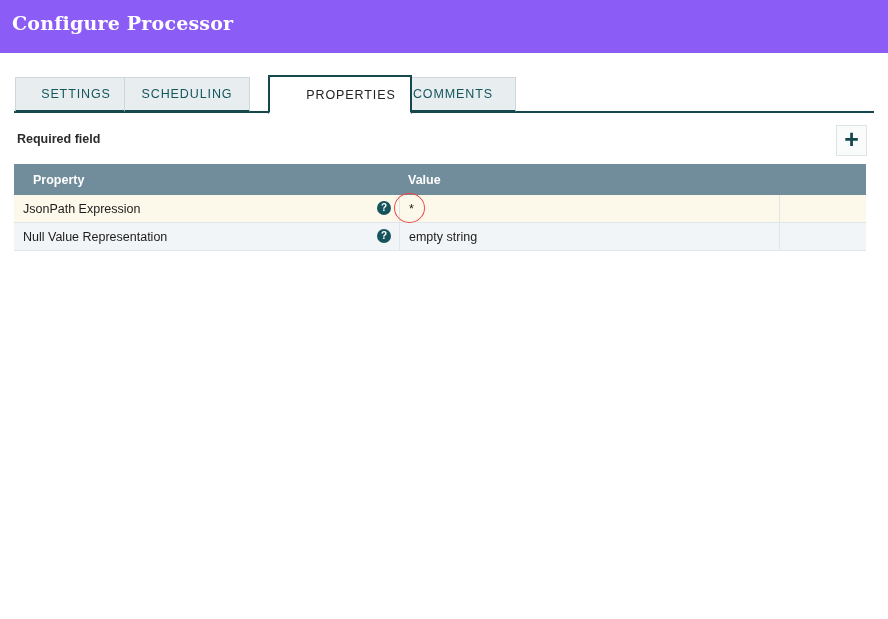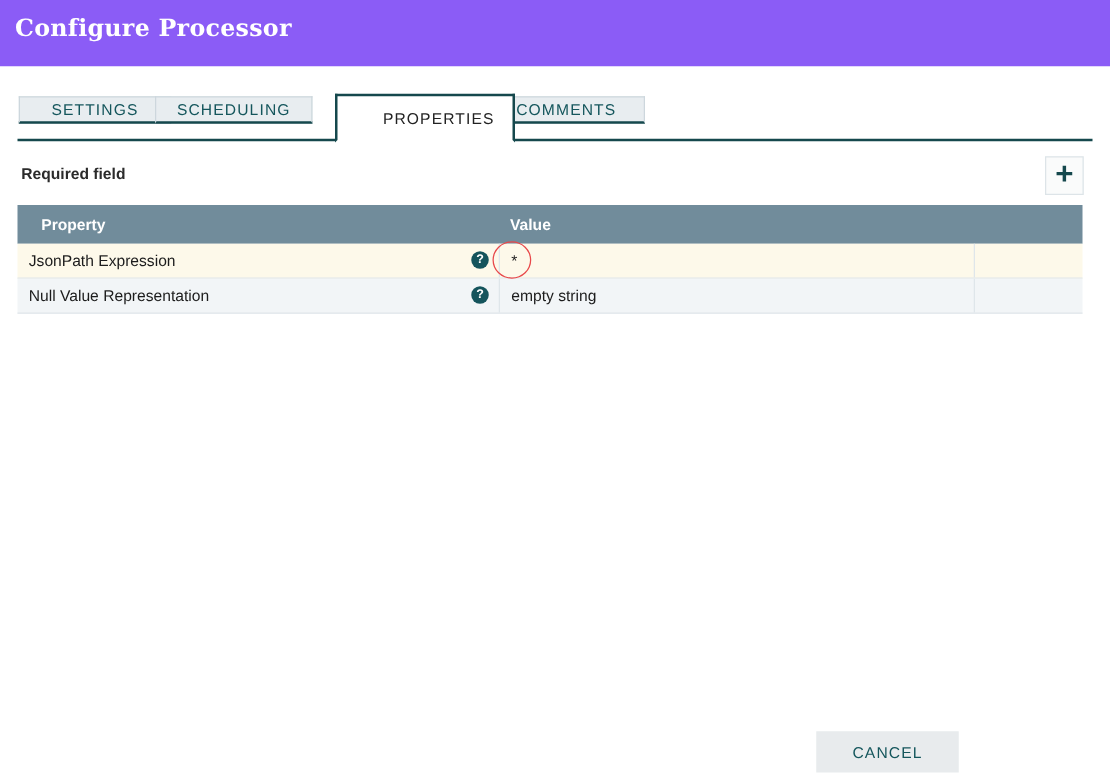--- a/index.html
+++ b/index.html
@@ -48,21 +48,21 @@
     position: absolute;
     left: 14px;
     top: 58px;
     width: 860px;
     height: 2px;
     background: #15484d;
   }
   .tab {
     position: absolute;
     top: 24px;
-    height: 22px;
+    height: 35px;
     box-sizing: border-box;
     background: #e8edf0;
     border: 1px solid #cdd7dd;
     border-bottom: 2px solid #15484d;
     color: #14565c;
     font-size: 12.5px;
     letter-spacing: 0.9px;
     display: flex;
     align-items: center;
     justify-content: center;
@@ -282,14 +282,13 @@
       <span>empty string</span>
     </div>
     <div class="cell-extra"></div>
   </div>
 
 </div>
 
 <div id="value-annotation"></div>
 
 <div id="footer-buttons">
-  <div class="footer-button" id="cancel-button">CANCEL</div>
 </div>
 
 </body></html>

